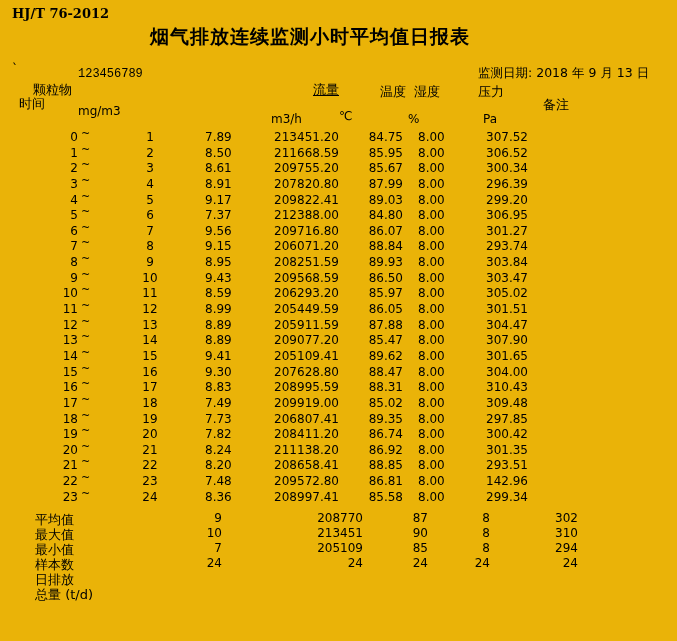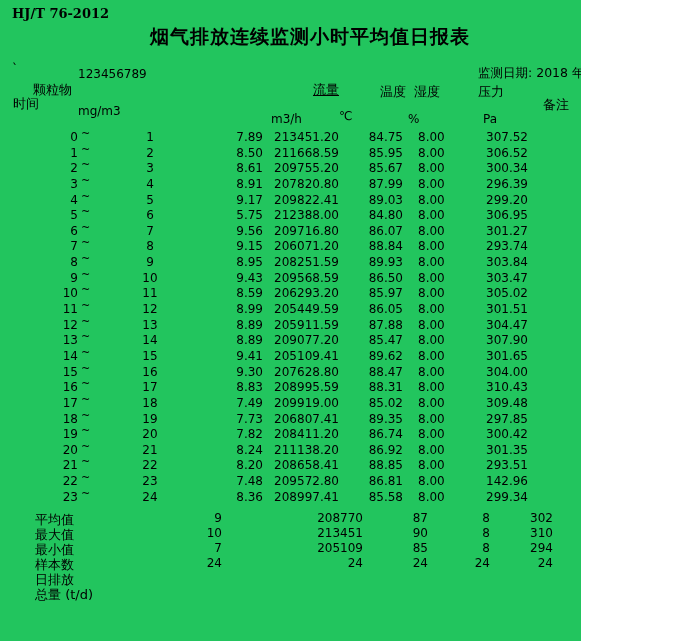--- a/index.html
+++ b/index.html
@@ -1,66 +1,66 @@
 <!DOCTYPE html>
 <html><head>
 <meta charset="utf-8">
 <style>
   html, body { margin: 0; padding: 0; background: #fff; }
   .page {
     position: relative;
-    width: 581px;
+    width: 677px;
     height: 641px;
-    background: #22c55e;
+    background: #eab308;
     color: #000000;
     font-family: "DejaVu Sans", "Liberation Sans", sans-serif;
     overflow: hidden;
   }
   .abs { position: absolute; white-space: pre; }
   .std-code { left: 12px; top: 6px; font-size: 13px; font-weight: bold; font-family: "DejaVu Serif", "Liberation Serif", serif; }
   .title { left: 150px; top: 24px; font-size: 19px; font-weight: bold; letter-spacing: 1px; }
   .plant-line { left: 13px; top: 51px; font-size: 13px; }
   .plant-mark { left: 12px; top: 62px; font-size: 12px; }
-  .plant-code { left: 78px; top: 67px; font-size: 12px; }
+  .plant-code { left: 78px; top: 67px; font-size: 12px; font-family: Liberation Mono, monospace; }
   .date-line { left: 478px; top: 65px; font-size: 12.5px; }
   .hdr { font-size: 13px; }
   .h-pm { left: 33px; top: 81px; }
   .h-flow { left: 313px; top: 81px; text-decoration: underline; }
   .h-temp { left: 380px; top: 83px; }
   .h-hum { left: 414px; top: 83px; }
   .h-press { left: 478px; top: 83px; }
-  .h-time { left: 13px; top: 95px; }
+  .h-time { left: 19px; top: 95px; }
   .h-remark { left: 543px; top: 96px; text-align: right; }
   .unit { font-size: 12px; }
   .u-pm { left: 78px; top: 104px; }
   .u-flow { left: 271px; top: 112px; }
   .u-temp { left: 339px; top: 109px; }
   .u-hum { left: 408px; top: 112px; }
   .u-press { left: 477px; top: 112px; margin-left: 6px; }
 
   #rows { position: absolute; left: 0; top: 130px; width: 677px; }
   .row { position: relative; height: 15.65px; font-size: 12px; }
   .c { position: absolute; white-space: pre; }
   .c.start { left: 40px; width: 38px; text-align: right; }
   .c.tilde { left: 81px; top: -3px; font-size: 11px; }
   .c.end   { left: 120px; width: 60px; text-align: center; }
-  .c.pm    { left: 205px; width: 58px; text-align: right; }
+  .c.pm    { left: 205px; width: 58px; }
   .c.flow  { left: 268px; width: 71px; text-align: right; }
   .c.temp  { left: 356px; width: 47px; text-align: right; }
   .c.hum   { left: 418px; width: 48px; text-align: left; }
   .c.press { left: 478px; width: 50px; text-align: right; }
 
   #summary { position: absolute; left: 0; top: 511px; width: 677px; padding-left: 20px; }
   .srow { position: relative; height: 15px; font-size: 12px; }
   .slabel { position: absolute; left: 15px; top: 0; font-size: 13px; white-space: pre; }
   .s1 { left: 160px; width: 42px; text-align: right; }
   .s2 { left: 290px; width: 53px; text-align: right; }
   .s3 { left: 365px; width: 43px; text-align: right; }
   .s4 { left: 425px; width: 45px; text-align: right; }
-  .s5 { left: 483px; width: 50px; text-align: right; }
+  .s5 { left: 508px; width: 50px; text-align: right; }
 
   .footer-note { left: 15px; top: 640px; font-size: 16px; }
 </style>
 </head>
 <body>
 
 <div class="page">
   <div class="abs std-code">HJ/T 76-2012</div>
   <div class="abs title">烟气排放连续监测小时平均值日报表</div>
 
@@ -131,21 +131,21 @@
         <span class="c pm">9.17</span>
         <span class="c flow">209822.41</span>
         <span class="c temp">89.03</span>
         <span class="c hum">8.00</span>
         <span class="c press">299.20</span>
       </div>
       <div class="row">
         <span class="c start">5</span>
         <span class="c tilde">~</span>
         <span class="c end">6</span>
-        <span class="c pm">5.75</span>
+        <span class="c pm">7.37</span>
         <span class="c flow">212388.00</span>
         <span class="c temp">84.80</span>
         <span class="c hum">8.00</span>
         <span class="c press">306.95</span>
       </div>
       <div class="row">
         <span class="c start">6</span>
         <span class="c tilde">~</span>
         <span class="c end">7</span>
         <span class="c pm">9.56</span>

